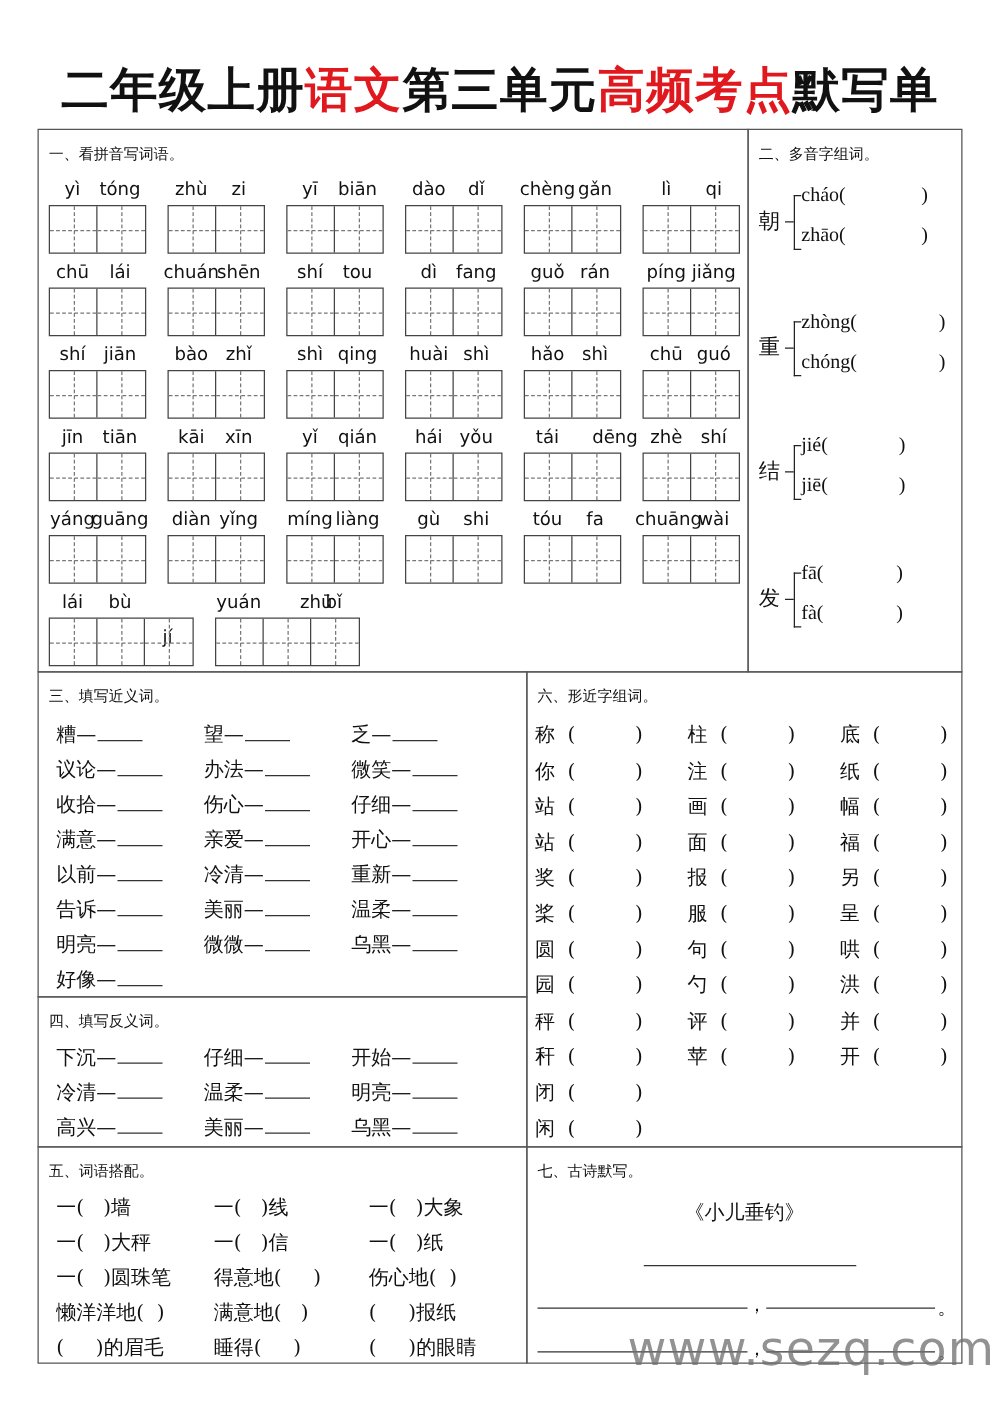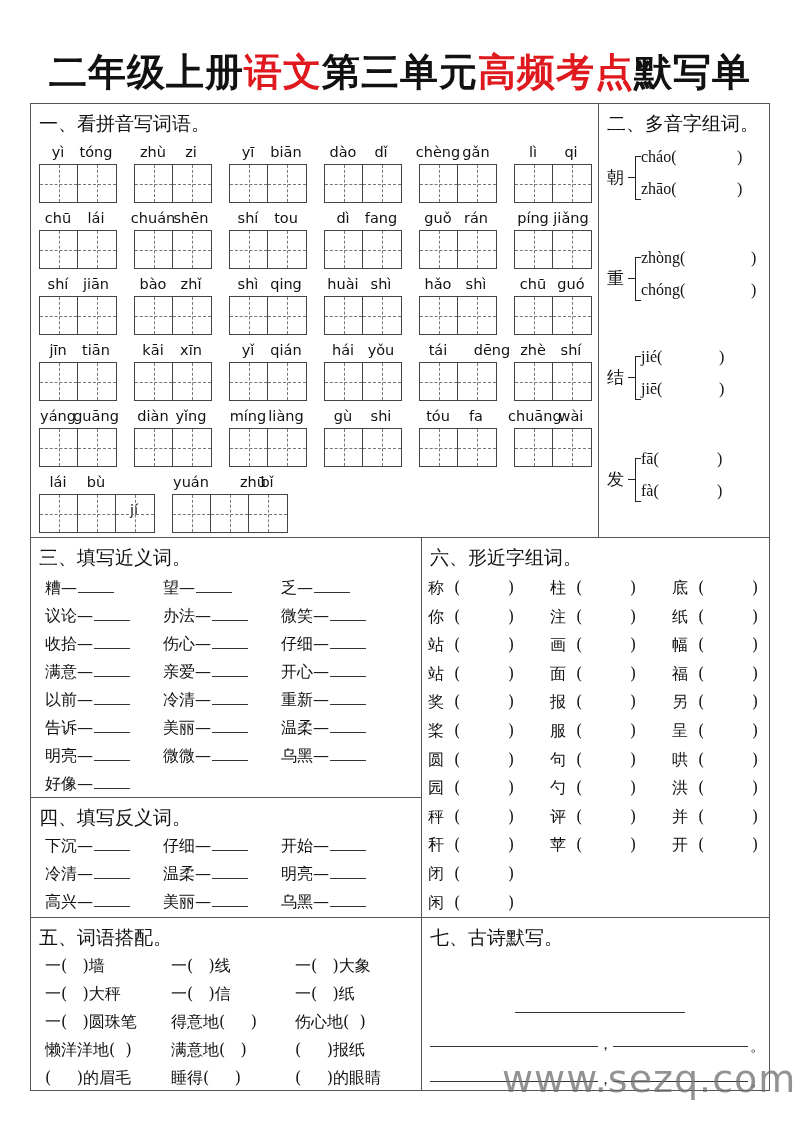--- a/index.html
+++ b/index.html
@@ -4,21 +4,21 @@
 <style>
   * { box-sizing: border-box; margin: 0; padding: 0; }
   html, body { width: 800px; height: 1131px; background: #ffffff; overflow: hidden; }
   body { position: relative; font-family: "DejaVu Serif", "Liberation Serif", serif; color: #111; }
 
   .title { position: absolute; left: 0; top: 44px; width: 800px; text-align: center;
     font-family: "DejaVu Serif", serif; font-size: 38px; font-weight: bold; letter-spacing: 1px; line-height: 56px; }
   .title .red { color: #e0191f; }
 
   .sec { position: absolute; border: 1.5px solid #555; }
-  .sec-title { position: absolute; left: 8px; top: 6px; font-size: 19px; line-height: 26px; white-space: nowrap; }
+  .sec-title { position: absolute; left: 8px; top: 6px; font-size: 12px; line-height: 26px; white-space: nowrap; }
 
   
   #s1 { left: 30px; top: 103px; width: 569px; height: 435px; }
   .word { position: absolute; }
   .py { position: absolute; top: 0; height: 20px; font-family: "DejaVu Sans", sans-serif; font-size: 14.5px; line-height: 20px; text-align: center; white-space: nowrap; }
   .boxes { position: absolute; top: 22px; display: flex; border: 1.2px solid #444; height: 39px; }
   .cell { width: 38px; height: 37px; position: relative; border-right: 1.2px solid #444; }
   .cell:last-child { border-right: none; }
   .cell::before { content: ""; position: absolute; left: 50%; top: 0; bottom: 0; border-left: 1px dashed #777; }
   .cell::after { content: ""; position: absolute; top: 50%; left: 0; right: 0; border-top: 1px dashed #777; }
@@ -460,20 +460,21 @@
       <div class="sim" style="left: 250px; top: 179px; width: 100px;"><span>呈</span><span class="paren-open">(</span><span class="paren-close">)</span></div>
       <div class="sim" style="left: 250px; top: 207.6px; width: 100px;"><span>哄</span><span class="paren-open">(</span><span class="paren-close">)</span></div>
       <div class="sim" style="left: 250px; top: 236.2px; width: 100px;"><span>洪</span><span class="paren-open">(</span><span class="paren-close">)</span></div>
       <div class="sim" style="left: 250px; top: 264.8px; width: 100px;"><span>并</span><span class="paren-open">(</span><span class="paren-close">)</span></div>
       <div class="sim" style="left: 250px; top: 293.4px; width: 100px;"><span>开</span><span class="paren-open">(</span><span class="paren-close">)</span></div>
     </div>
 </div>
 
 <div id="s7" class="sec">
   <div class="sec-title">七、古诗默写。</div>
+  <div class="poem-title">《小儿垂钓》</div>
   <div class="line" style="left:93px; top:94px; width:170px;"></div>
   <div class="line" style="left:8px; top:128px; width:168px;"></div>
   <div class="punct" style="left:176px; top:118px;">，</div>
   <div class="line" style="left:191px; top:128px; width:135px;"></div>
   <div class="punct" style="left:328px; top:120px;">。</div>
   <div class="line" style="left:8px; top:163px; width:168px;"></div>
   <div class="punct" style="left:176px; top:153px;">，</div>
   <div class="line" style="left:191px; top:163px; width:135px;"></div>
   <div class="punct" style="left:328px; top:155px;">。</div>
 </div>

